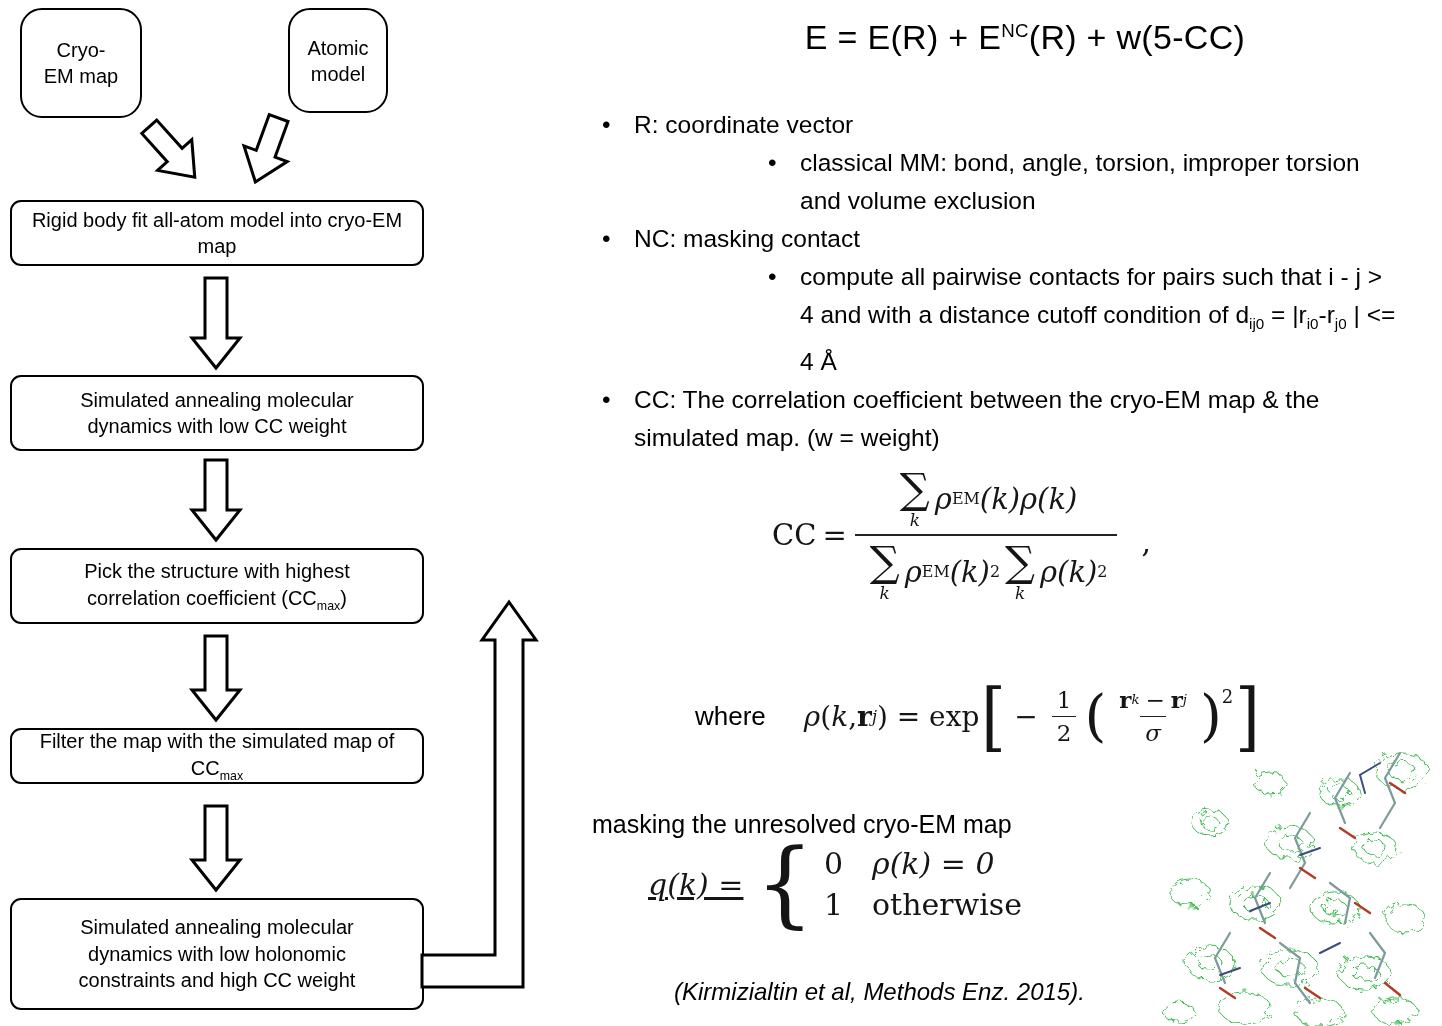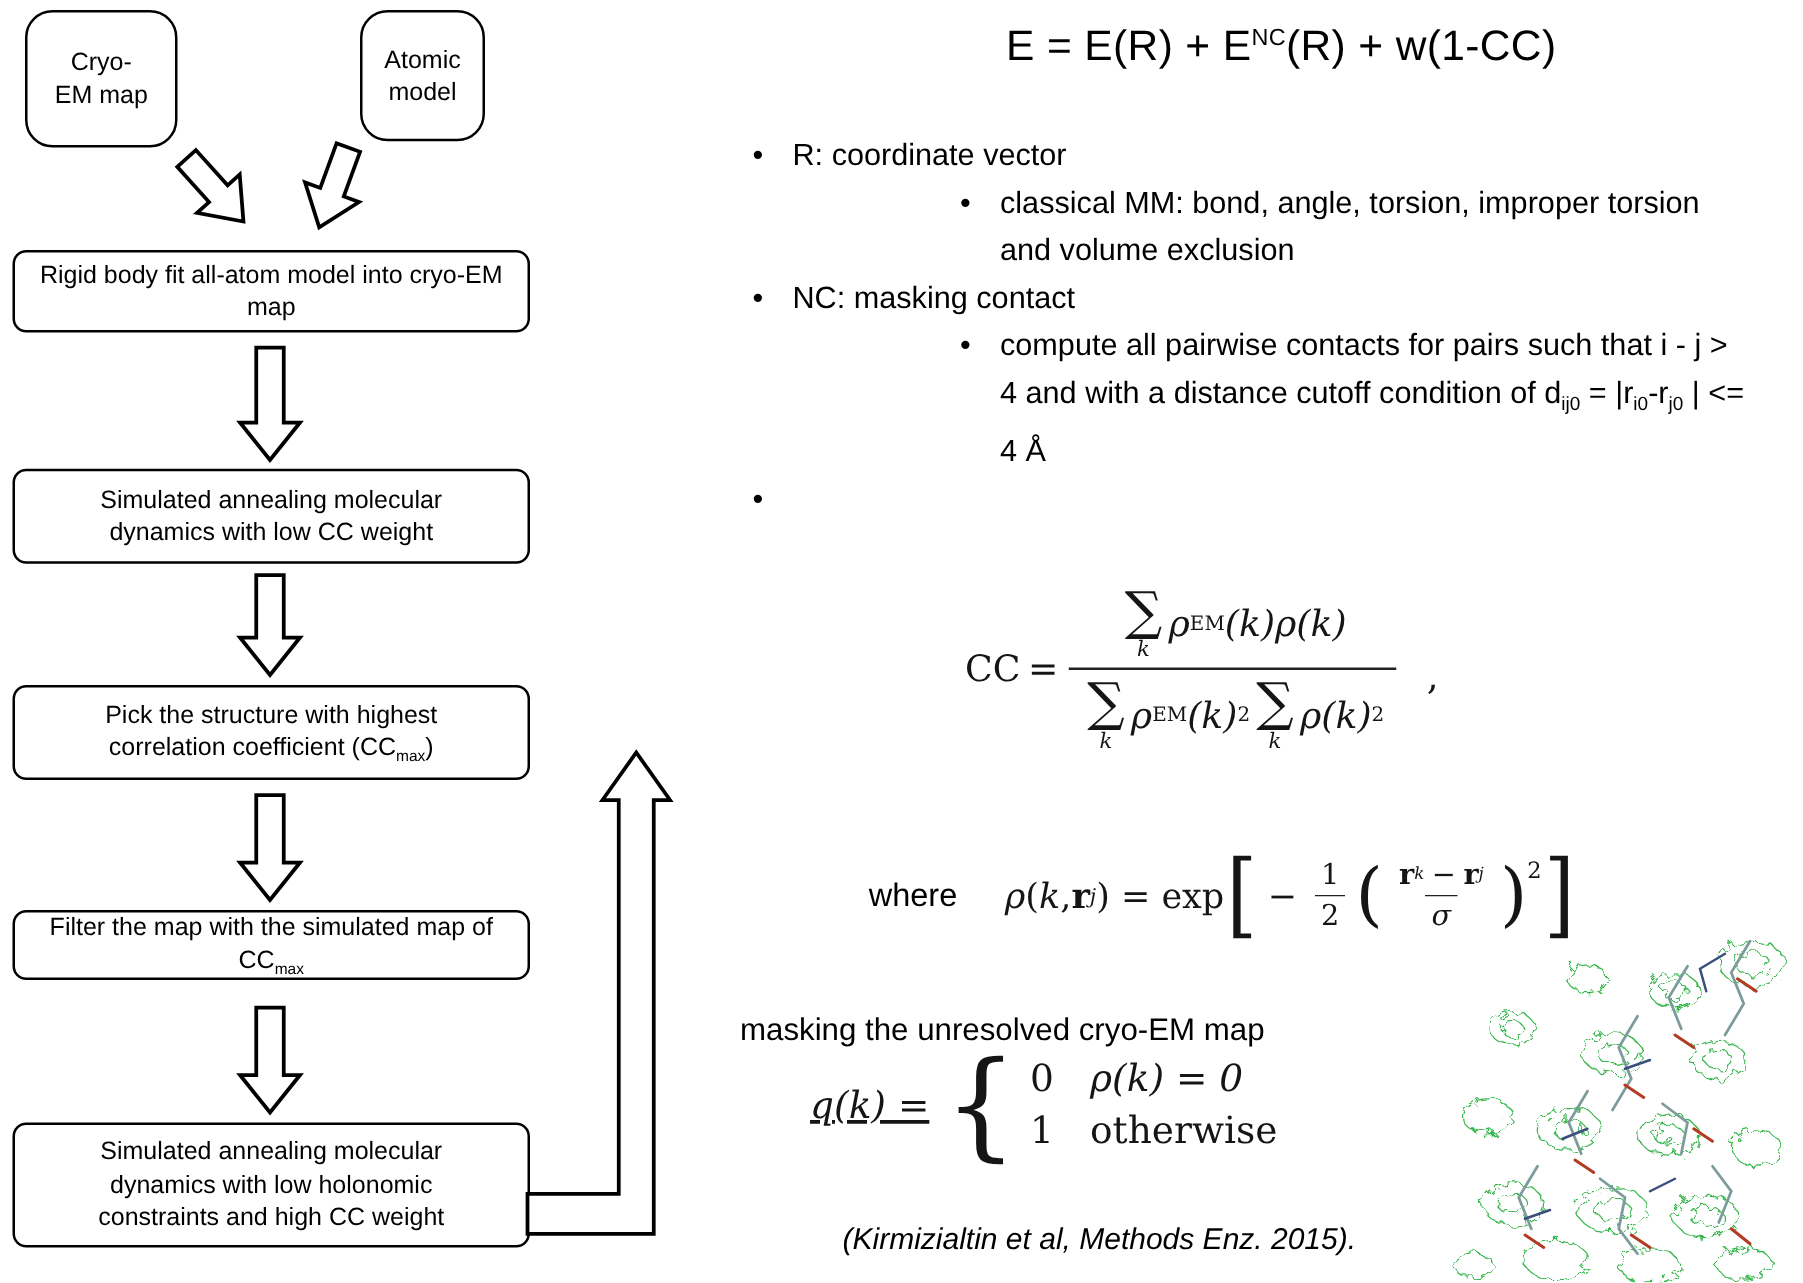--- a/index.html
+++ b/index.html
@@ -97,39 +97,39 @@
   </div>
 
   <div class="box step" style="left:10px;top:548px;width:414px;height:76px;padding:0 54px">
     <span><span>Pick the structure with highest correlation coefficient (CC</span><sub>max</sub><span>)</span></span>
   </div>
 
   <div class="box step" style="left:10px;top:728px;width:414px;height:56px;padding:0 18px">
     <span><span>Filter the map with the simulated map of CC</span><sub>max</sub><span></span></span>
   </div>
 
-  <div class="box step" style="left:10px;top:898px;width:414px;height:100px;padding:0 50px">
+  <div class="box step" style="left:10px;top:898px;width:414px;height:112px;padding:0 50px">
     <span>Simulated annealing molecular dynamics with low holonomic constraints and high CC weight</span>
   </div>
 
   <svg class="arrows" width="1442" height="1026" viewBox="0 0 1442 1026" aria-hidden="true">
     <g fill="#fff" stroke="#000" stroke-width="3" stroke-linejoin="miter">
       <polygon transform="translate(172,152) rotate(-42)" points="-10,-34 10,-34 10,4 23,4 0,34 -23,4 -10,4"></polygon>
       <polygon transform="translate(267,150) rotate(20)" points="-10,-34 10,-34 10,4 23,4 0,34 -23,4 -10,4"></polygon>
       <polygon points="205,278 227,278 227,338 240,338 216,368 192,338 205,338"></polygon>
       <polygon points="205,460 227,460 227,510 240,510 216,540 192,510 205,510"></polygon>
       <polygon points="205,636 227,636 227,690 240,690 216,720 192,690 205,690"></polygon>
       <polygon points="205,806 227,806 227,860 240,860 216,890 192,860 205,860"></polygon>
       <polygon points="422,955 495,955 495,640 482,640 509,602 536,640 523,640 523,987 422,987"></polygon>
     </g>
   </svg>
 </div>
 
 <div class="header-eq">
-  <span>E = E(R) + E</span><sup>NC</sup><span>(R) + w(1-CC)</span>
+  <span>E = E(R) + E</span><sup>NC</sup><span>(R) + w(5-CC)</span>
 </div>
 
 <div class="bullets">
   <div class="row l1">
     <span class="mark">•</span>
     <span class="txt">R: coordinate vector</span>
   </div>
   <div class="row l2">
     <span class="mark">•</span>
     <span class="txt w560">classical MM: bond, angle, torsion, improper torsion and volume exclusion</span>
@@ -137,20 +137,21 @@
   <div class="row l1">
     <span class="mark">•</span>
     <span class="txt">NC: masking contact</span>
   </div>
   <div class="row l2">
     <span class="mark">•</span>
     <span class="txt w600"><span>compute all pairwise contacts for pairs such that i - j &gt; 4 and with a distance cutoff condition of d</span><sub>ij0</sub><span> = |r</span><sub>i0</sub><span>-r</span><sub>j0</sub><span> | &lt;= 4 Å</span></span>
   </div>
   <div class="row l1">
     <span class="mark">•</span>
+    <span class="txt w700">CC: The correlation coefficient between the cryo-EM map &amp; the simulated map. (w = weight)</span>
   </div>
 </div>
 
 <div class="cc-eq eqfont">
   <span class="cc-lhs rm">CC</span>
   <span class="rm">=</span>
   <span class="frac">
     <span class="num">
       <span class="sum">
           <span class="sigma">∑</span>

